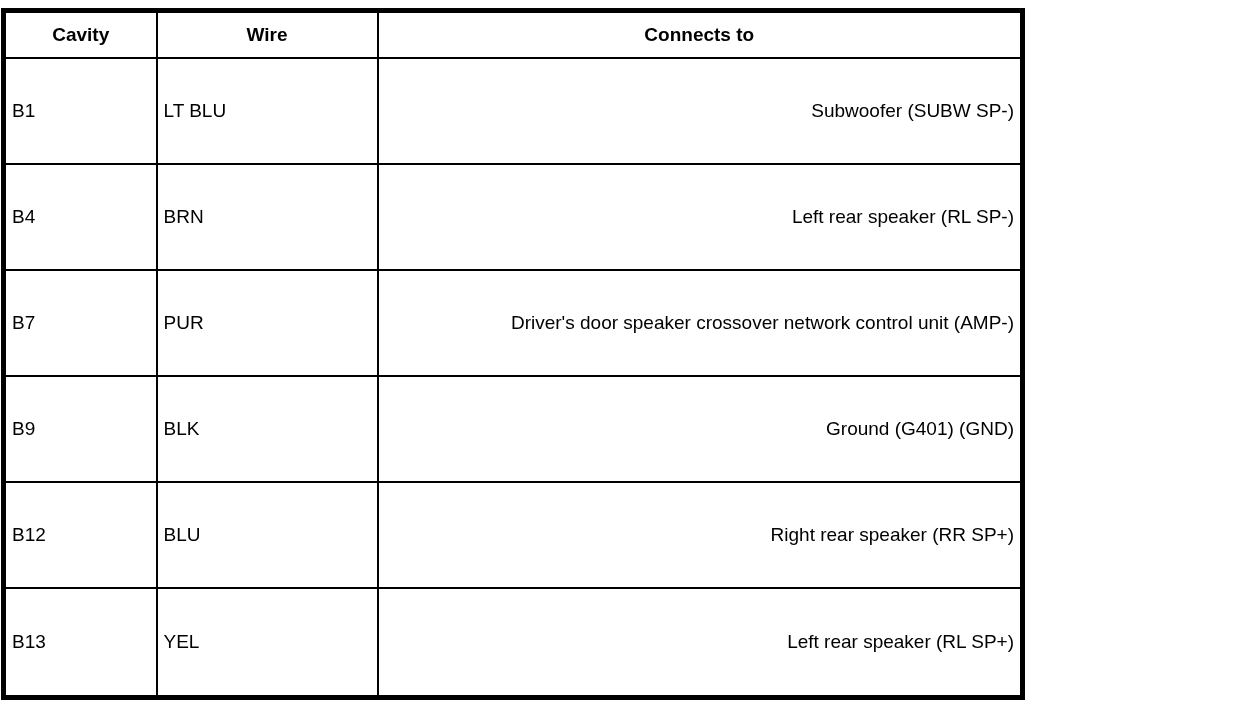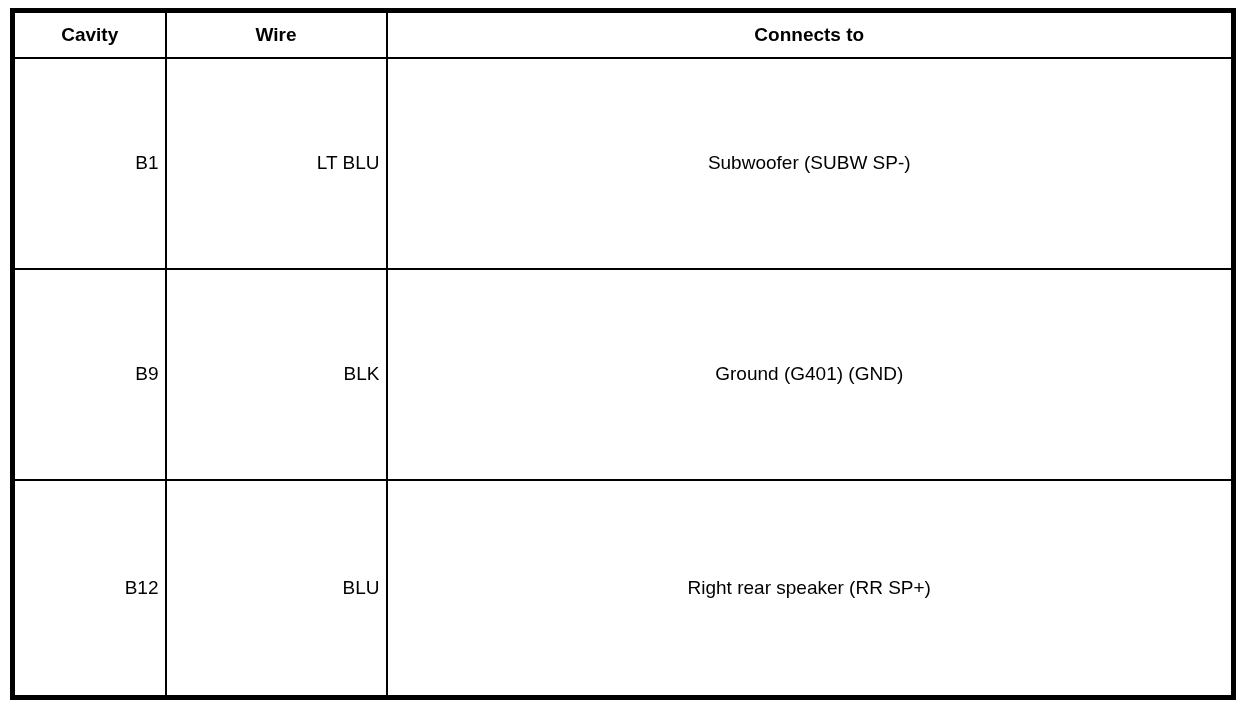--- a/index.html
+++ b/index.html
@@ -13,23 +13,23 @@
   .page {
     width: 1248px;
     height: 708px;
     position: relative;
     background: #ffffff;
     font-family: "Liberation Sans", sans-serif;
     color: #000000;
   }
   .wiring-table {
     position: absolute;
-    left: 10px;
+    left: 1px;
     top: 8px;
-    width: 1226px;
+    width: 1024px;
     height: 692px;
     border-collapse: collapse;
     table-layout: fixed;
     border: 5px solid #000000;
     background: #86efac;
   }
   .wiring-table col.col-cavity { width: 153px; }
   .wiring-table col.col-wire   { width: 221px; }
   .wiring-table col.col-connects { width: auto; }
   .wiring-table th, .wiring-table td {
@@ -47,25 +47,25 @@
     font-weight: bold;
     text-align: center;
     vertical-align: middle;
   }
   .wiring-table tbody td {
     height: 51px;
     vertical-align: middle;
   }
   .wiring-table td.c-cavity,
   .wiring-table td.c-wire {
-    text-align: right;
+    text-align: left;
     margin-top: 36px;
   }
   .wiring-table td.c-connects {
-    text-align: center;
+    text-align: right;
     padding-left: 6px;
   }
 </style>
 </head>
 <body>
 
 <div class="page">
   <table class="wiring-table">
     <colgroup>
       <col class="col-cavity">
@@ -79,24 +79,39 @@
         <th>Connects to</th>
       </tr>
     </thead>
     <tbody>
       <tr>
         <td class="c-cavity">B1</td>
         <td class="c-wire">LT BLU</td>
         <td class="c-connects">Subwoofer (SUBW SP-)</td>
       </tr>
       <tr>
+        <td class="c-cavity">B4</td>
+        <td class="c-wire">BRN</td>
+        <td class="c-connects">Left rear speaker (RL SP-)</td>
+      </tr>
+      <tr>
+        <td class="c-cavity">B7</td>
+        <td class="c-wire">PUR</td>
+        <td class="c-connects">Driver's door speaker crossover network control unit (AMP-)</td>
+      </tr>
+      <tr>
         <td class="c-cavity">B9</td>
         <td class="c-wire">BLK</td>
         <td class="c-connects">Ground (G401) (GND)</td>
       </tr>
       <tr>
         <td class="c-cavity">B12</td>
         <td class="c-wire">BLU</td>
         <td class="c-connects">Right rear speaker (RR SP+)</td>
       </tr>
+      <tr>
+        <td class="c-cavity">B13</td>
+        <td class="c-wire">YEL</td>
+        <td class="c-connects">Left rear speaker (RL SP+)</td>
+      </tr>
     </tbody>
   </table>
 </div>
 
 </body></html>

